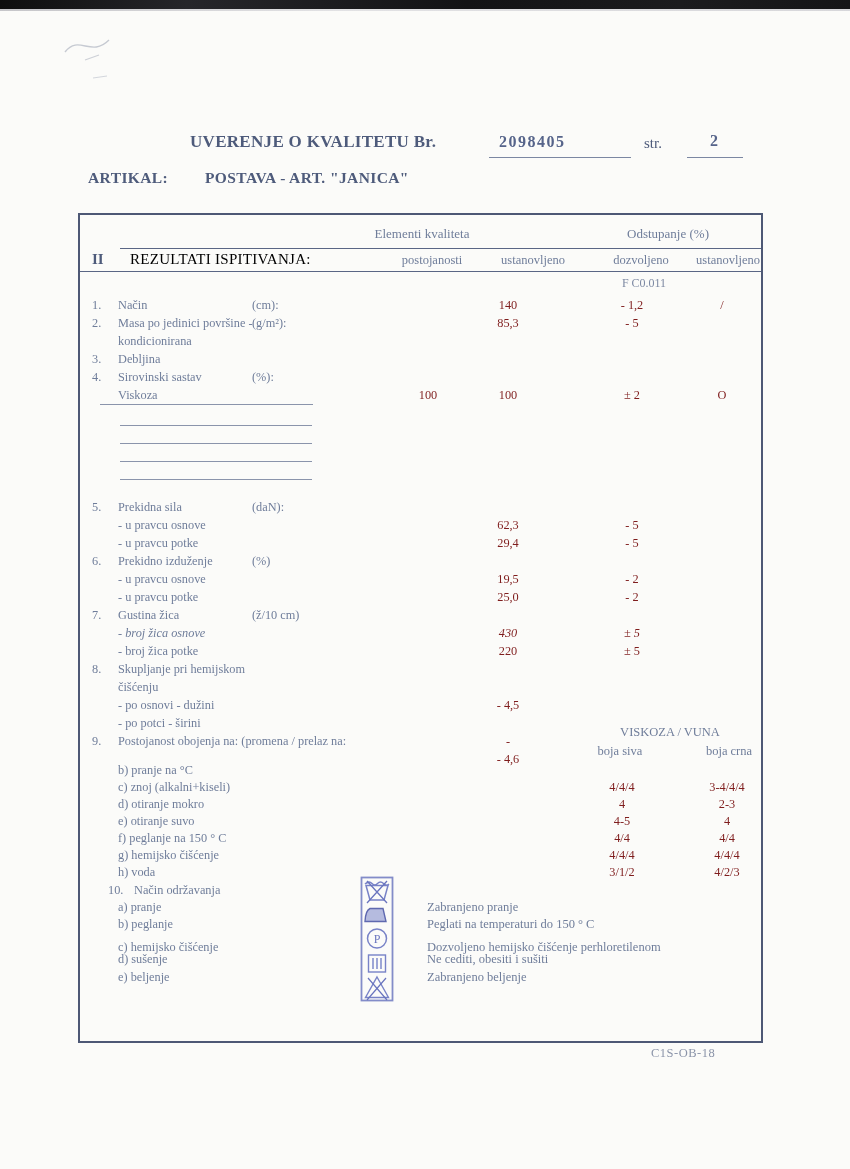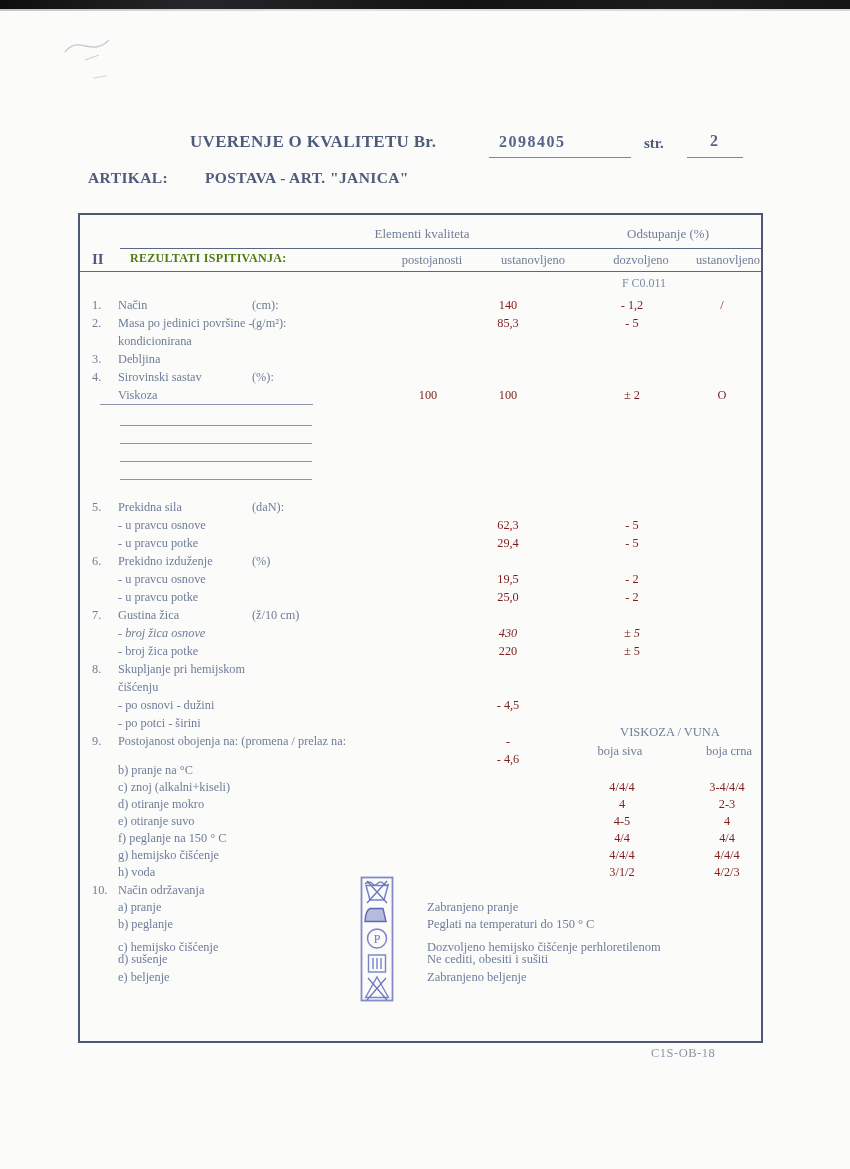--- a/index.html
+++ b/index.html
@@ -12,37 +12,37 @@
     background:linear-gradient(90deg,#0e0e0e,#26262a 22%,#131315 55%,#1c1c1e 80%,#151517); }
   .scan-bar-edge { position:absolute; top:9px; left:0; width:100%; height:2px;
     background:linear-gradient(90deg,#9a9aa2,#cdcdd3 40%,#b9b9c1); opacity:.55; }
   .pencil { position:absolute; left:55px; top:22px; }
 
   .title { position:absolute; left:190px; top:132px; font-size:17px; font-weight:bold;
     color:#4e5b7b; letter-spacing:.3px; white-space:nowrap; }
   .cert-no { position:absolute; left:499px; top:133px; font-size:16px; font-weight:bold;
     color:#56648a; letter-spacing:1.5px; }
   .ul1 { position:absolute; left:489px; top:157px; width:142px; border-top:1.6px solid #7b87a2; }
-  .strlbl { position:absolute; left:644px; top:135px; font-size:15px; font-weight:bold; color:#4e5b7b; }
+  .strlbl { position:absolute; left:644px; top:135px; font-size:15px; font-weight:normal; color:#4e5b7b; }
   .pgno { position:absolute; left:688px; top:132px; width:52px; text-align:center;
     font-size:16px; font-weight:bold; color:#56648a; }
   .ul2 { position:absolute; left:687px; top:157px; width:56px; border-top:1.6px solid #7b87a2; }
   .artlbl { position:absolute; left:88px; top:169px; font-size:15.5px; font-weight:bold;
     color:#4e5b7b; letter-spacing:.4px; }
   .artval { position:absolute; left:205px; top:169px; font-size:15.5px; font-weight:bold;
     color:#4e5b7b; letter-spacing:.4px; }
 
   .qtable { position:absolute; left:78px; top:213px; width:685px; height:830px;
     border:2px solid #4d5875; background:transparent; }
   .gh { position:absolute; top:11px; transform:translateX(-50%); font-size:13px;
     color:#6f7d9a; white-space:nowrap; }
   .hline { position:absolute; border-top:1.4px solid #5a6685; height:0; }
   .secnum { position:absolute; left:12px; top:36px; font-size:15px; font-weight:bold; color:#4e5b7b; }
-  .sectitle { position:absolute; left:50px; top:36px; font-size:12px; font-weight:bold;
-    color:#4d7c0f; letter-spacing:.3px; }
+  .sectitle { position:absolute; left:50px; top:36px; font-size:15px; font-weight:normal;
+    color:#000000; letter-spacing:.3px; }
   .colhdr { position:absolute; top:38px; transform:translateX(-50%); font-size:12.5px;
     color:#6f7d9a; white-space:nowrap; }
   .mcode { position:absolute; top:61px; transform:translateX(-50%); font-size:12px; color:#7d89a3; }
 
   .trow { position:absolute; left:0; width:100%; height:18px; font-size:12.3px;
     color:#6f7d9a; white-space:nowrap; }
   .rnum  { position:absolute; left:12px; }
   .rlabel{ position:absolute; left:38px; }
   .runit { position:absolute; left:172px; }
   .val   { position:absolute; transform:translateX(-50%); color:#7f1d1d;text-align:right; }
@@ -237,21 +237,21 @@
           <span class="val" style="left: 542px;">4/4/4</span>
           <span class="val" style="left: 647px;">4/4/4</span>
         </div>
         <div class="trow" style="top: 650px;">
           <span class="rlabel">h) voda</span>
           <span class="val" style="left: 542px;">3/1/2</span>
           <span class="val" style="left: 647px;">4/2/3</span>
         </div>
       </div>
     <div id="care-block">
-        <div class="trow" style="top: 668px;">
+        <div class="trow" style="top: 668px; margin-left: 16px;">
           <span class="rnum">10.</span>
           <span class="rlabel">Način održavanja</span>
         </div>
         <div class="trow" style="top: 685px;">
           <span class="rlabel">a) pranje</span>
           <span class="care-note">Zabranjeno pranje</span>
         </div>
         <div class="trow" style="top: 702px;">
           <span class="rlabel">b) peglanje</span>
           <span class="care-note">Peglati na temperaturi do 150 °  C</span>

